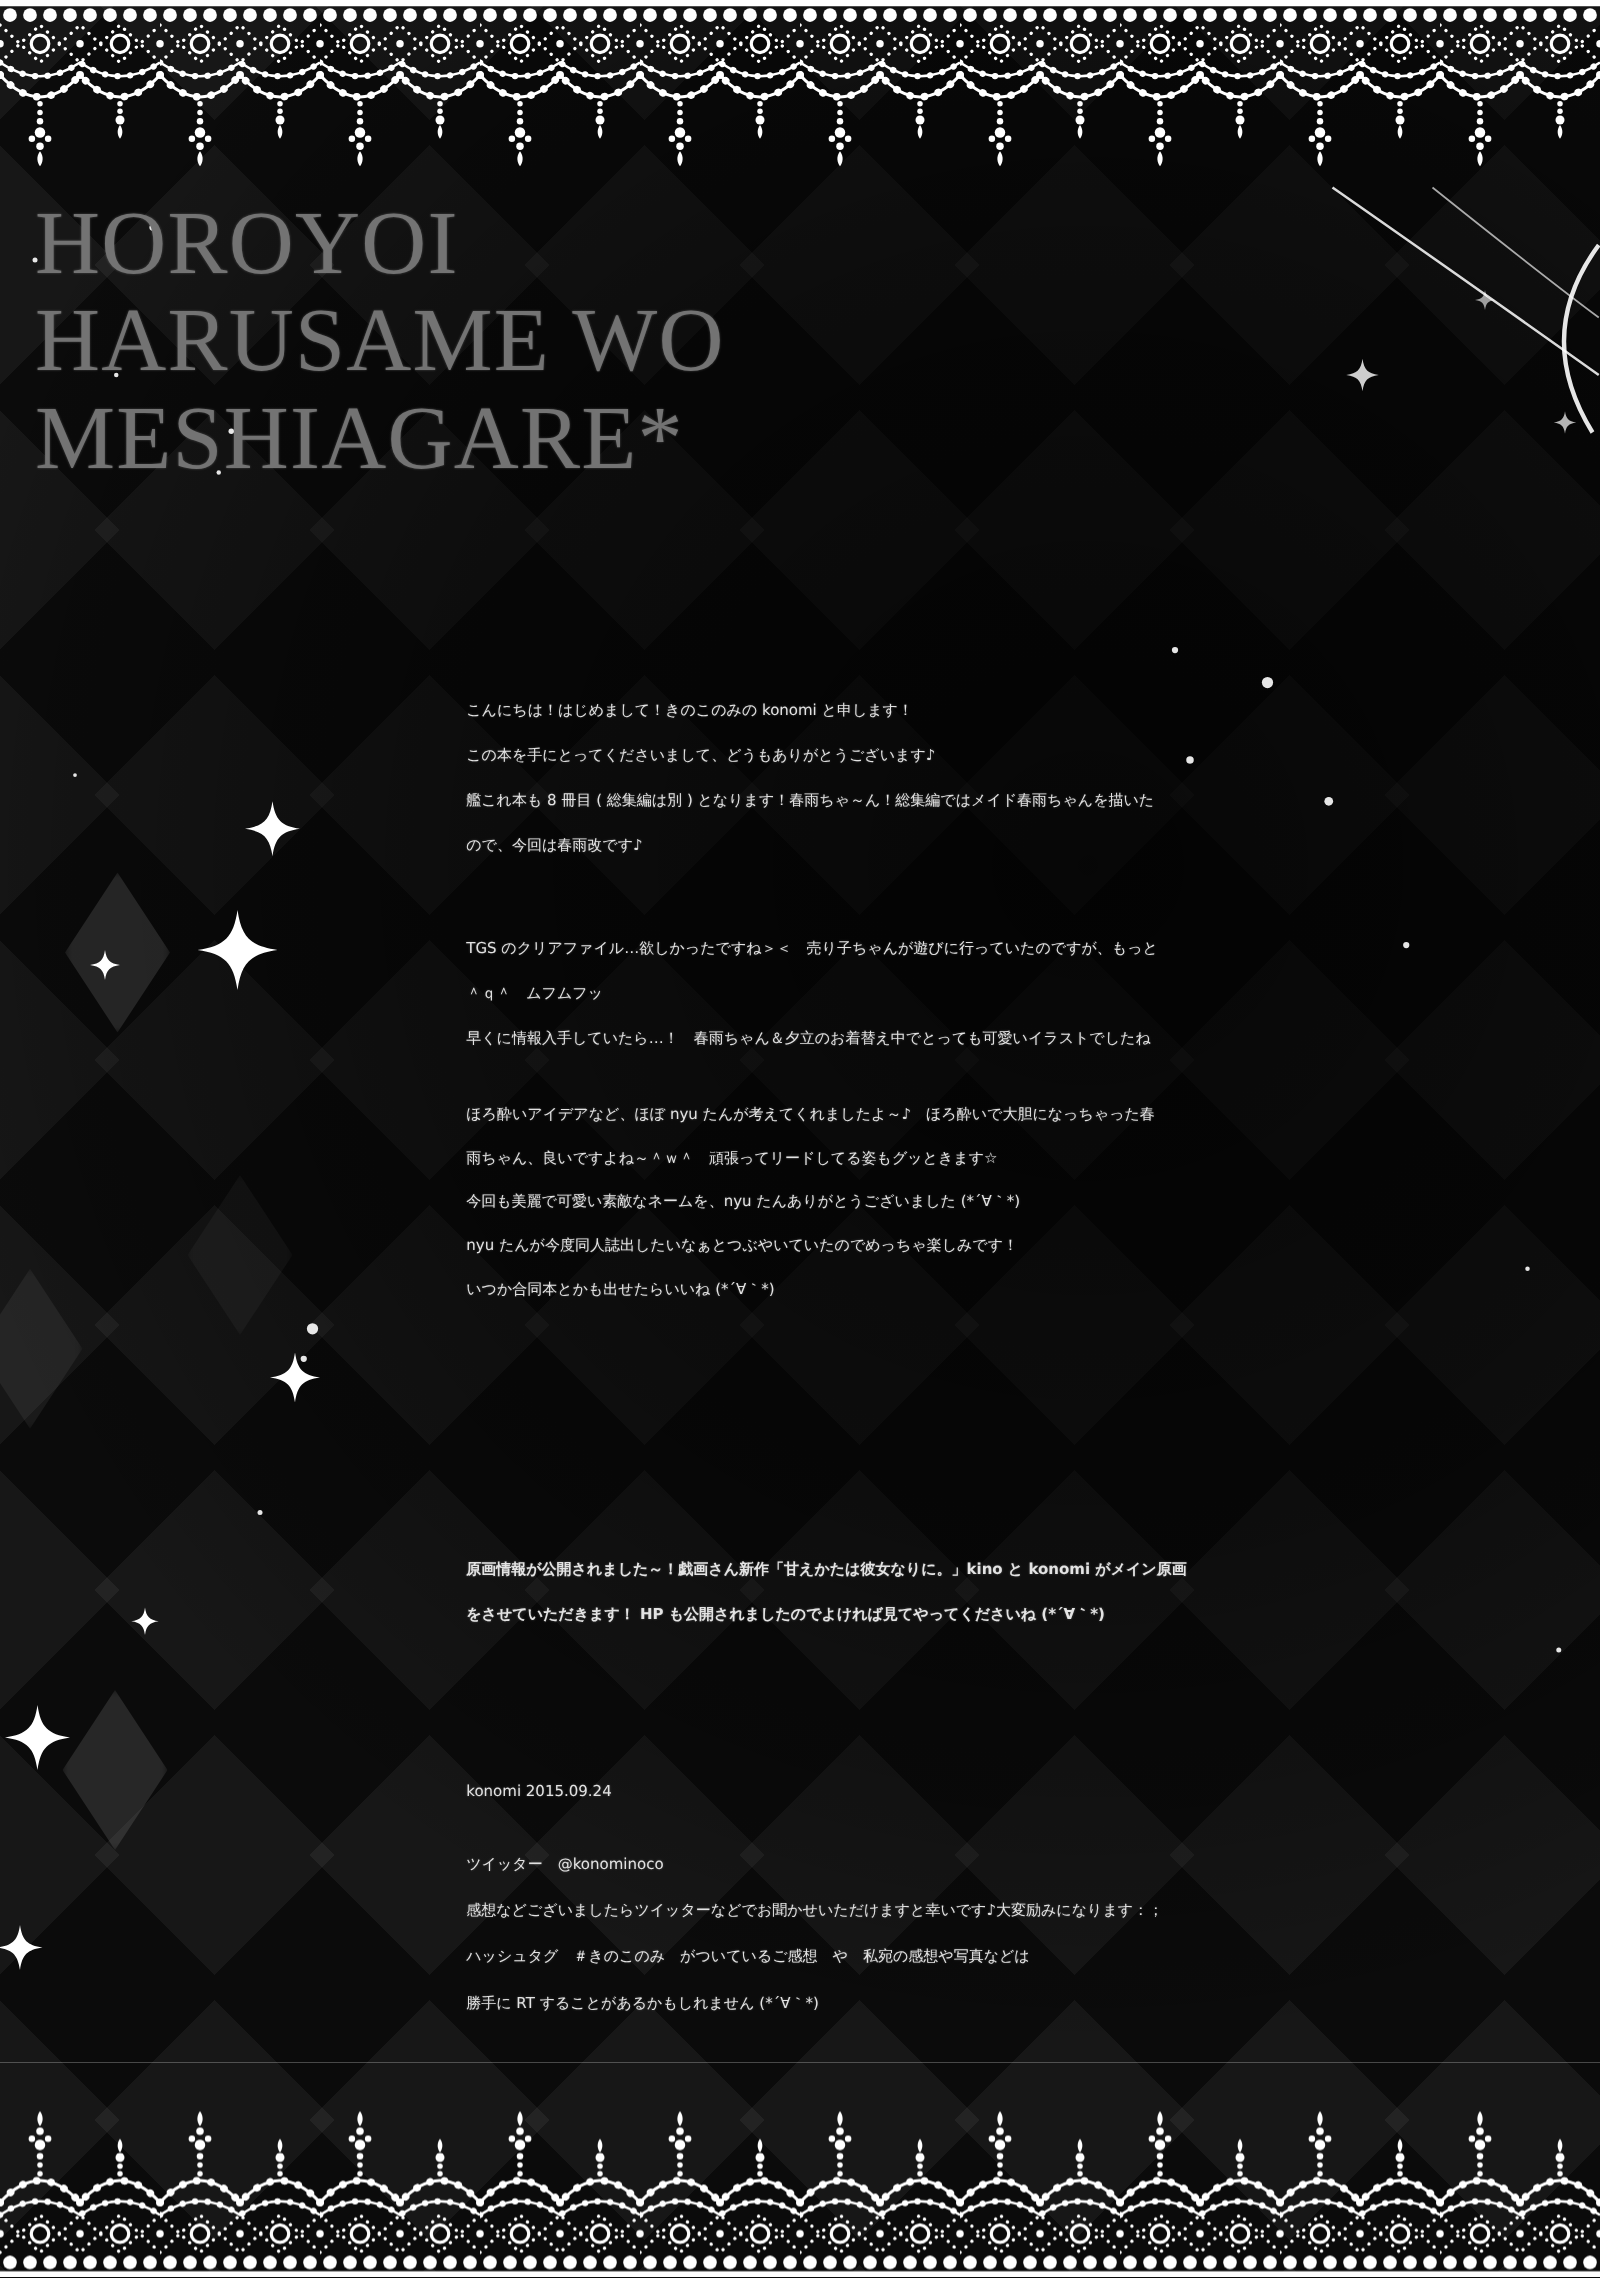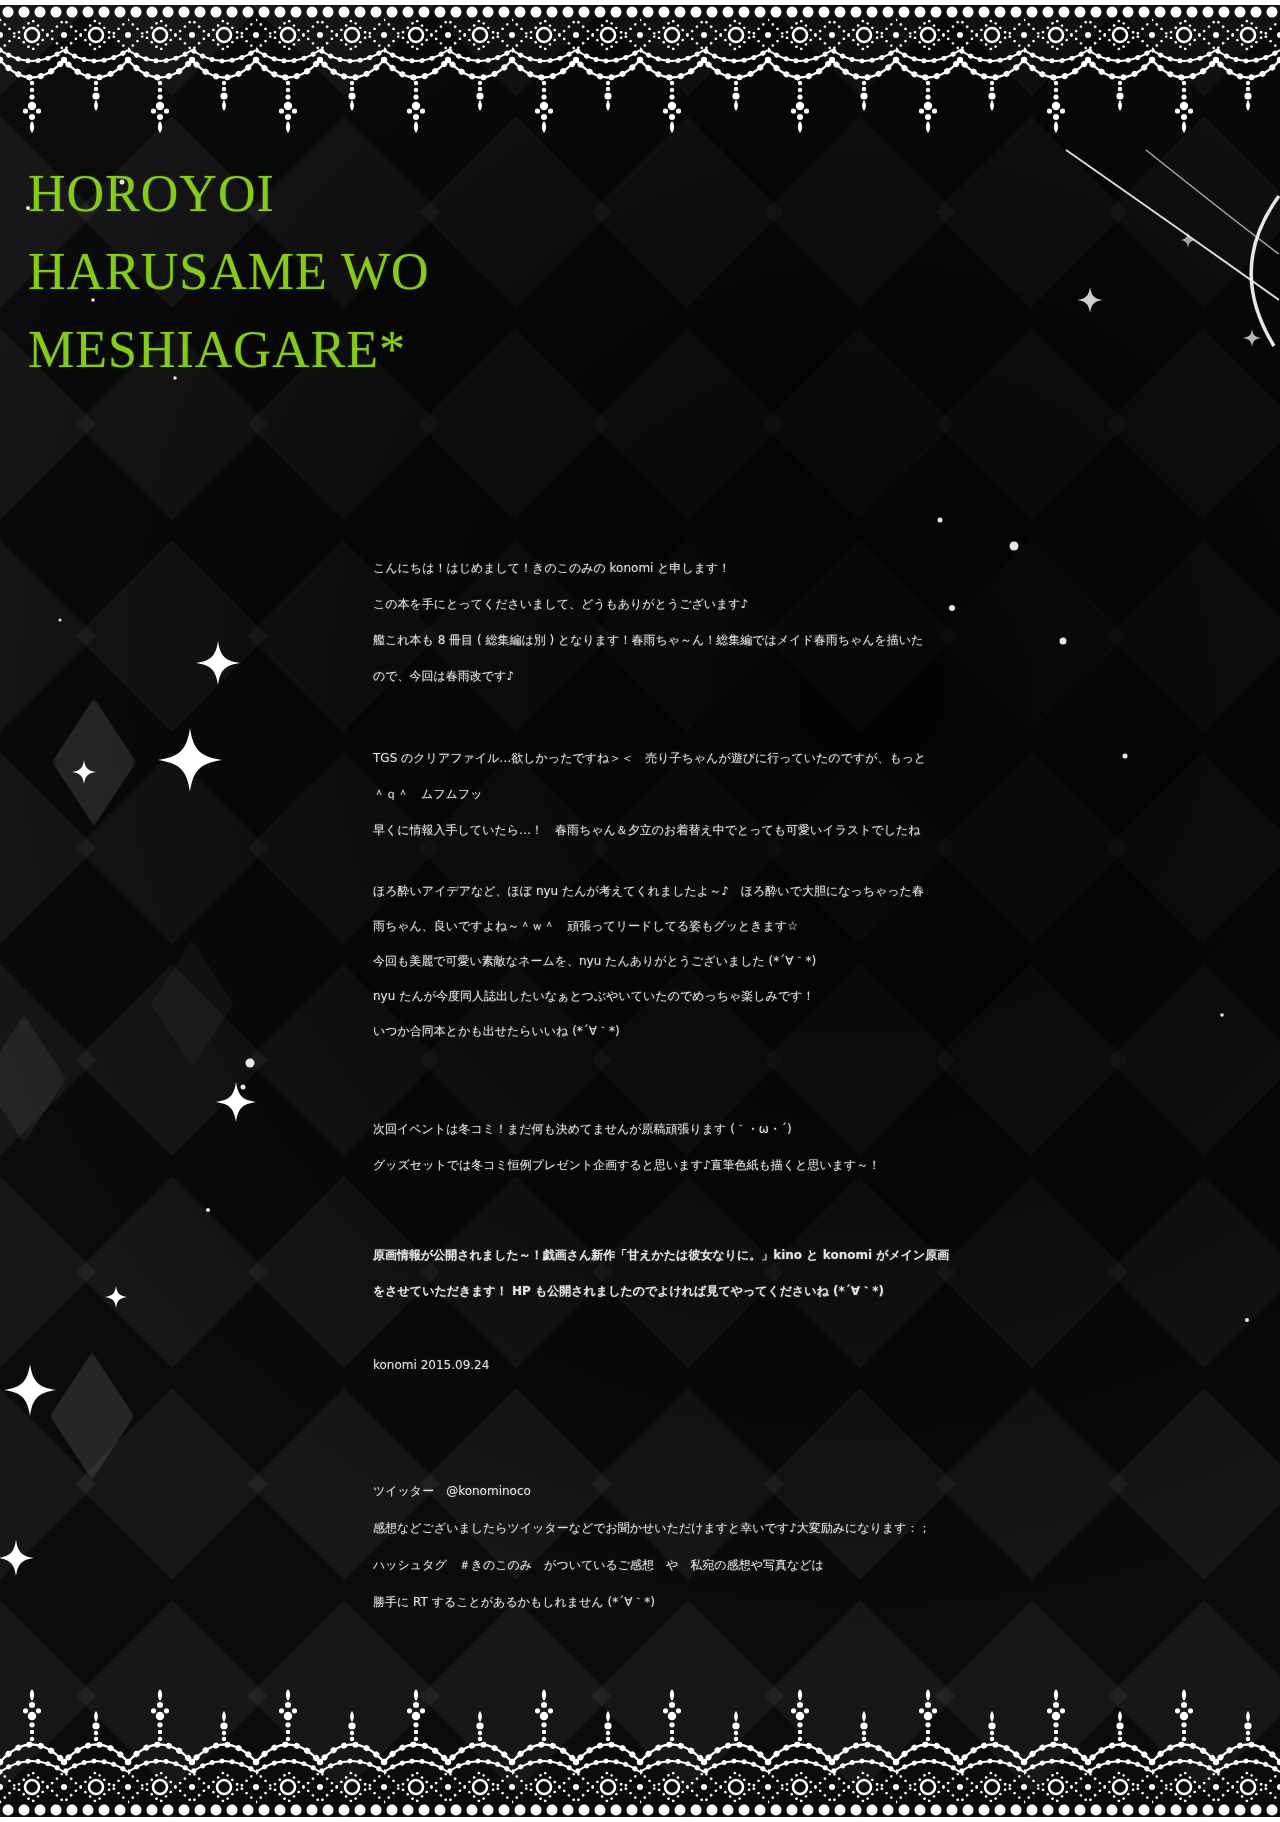--- a/index.html
+++ b/index.html
@@ -27,35 +27,35 @@
     filter:blur(3px);
   }
   .d1{left:52px;top:698px;}
   .d2{left:50px;top:1352px;}
   .d3{left:-18px;top:1015px;opacity:.55;}
   .d4{left:150px;top:940px;opacity:.35;}
   .deco{position:absolute;left:0;top:0;pointer-events:none;}
   .title{
     position:absolute;left:28px;top:155px;
     font-family:"Liberation Serif","DejaVu Serif",serif;
-    font-size:52px;line-height:78px;letter-spacing:1px;
-    color:#84cc16;text-shadow:0 0 2px rgba(255,255,255,0.25);
+    font-size:72px;line-height:78px;letter-spacing:1px;
+    color:#737373;text-shadow:0 0 2px rgba(255,255,255,0.25);
   }
   .jtext{
     position:absolute;left:373px;
     color:#e3e3e3;font-size:12px;line-height:36px;
     text-shadow:0 0 2px rgba(235,235,235,0.3);
   }
   .jline{white-space:nowrap;}
   .p1{top:550px;}
   .p2{top:740px;}
   .p3{top:874px;line-height:35px;}
   .p4{top:1111px;}
   .p5{top:1237px;font-weight:bold;}
-  .sig{top:1347px;}
+  .sig{top:1415px;}
   .tw{top:1473px;line-height:37px;}
 </style>
 </head>
 <body>
 
 <div class="page">
 
   <div class="argyle"></div>
   <div class="vignette"></div>
   <div class="diamond d1"></div>
@@ -180,24 +180,20 @@
   </div>
 
   <div class="jtext p3">
     <div class="jline">ほろ酔いアイデアなど、ほぼ nyu たんが考えてくれましたよ～♪　ほろ酔いで大胆になっちゃった春</div>
     <div class="jline">雨ちゃん、良いですよね～＾ｗ＾　頑張ってリードしてる姿もグッときます☆</div>
     <div class="jline">今回も美麗で可愛い素敵なネームを、nyu たんありがとうございました (*´∀｀*)</div>
     <div class="jline">nyu たんが今度同人誌出したいなぁとつぶやいていたのでめっちゃ楽しみです！</div>
     <div class="jline">いつか合同本とかも出せたらいいね (*´∀｀*)</div>
   </div>
 
-  <div class="jtext p4">
-    <div class="jline">次回イベントは冬コミ！まだ何も決めてませんが原稿頑張ります (｀・ω・´) ゞ</div>
-    <div class="jline">グッズセットでは冬コミ恒例プレゼント企画すると思います♪直筆色紙も描くと思います～！</div>
-  </div>
 
   <div class="jtext p5">
     <div class="jline">原画情報が公開されました～！戯画さん新作「甘えかたは彼女なりに。」kino と konomi がメイン原画</div>
     <div class="jline">をさせていただきます！ HP も公開されましたのでよければ見てやってくださいね (*´∀｀*)</div>
   </div>
 
   <div class="jtext sig">konomi 2015.09.24</div>
 
   <div class="jtext tw">
     <div class="jline">ツイッター　@konominoco</div>

